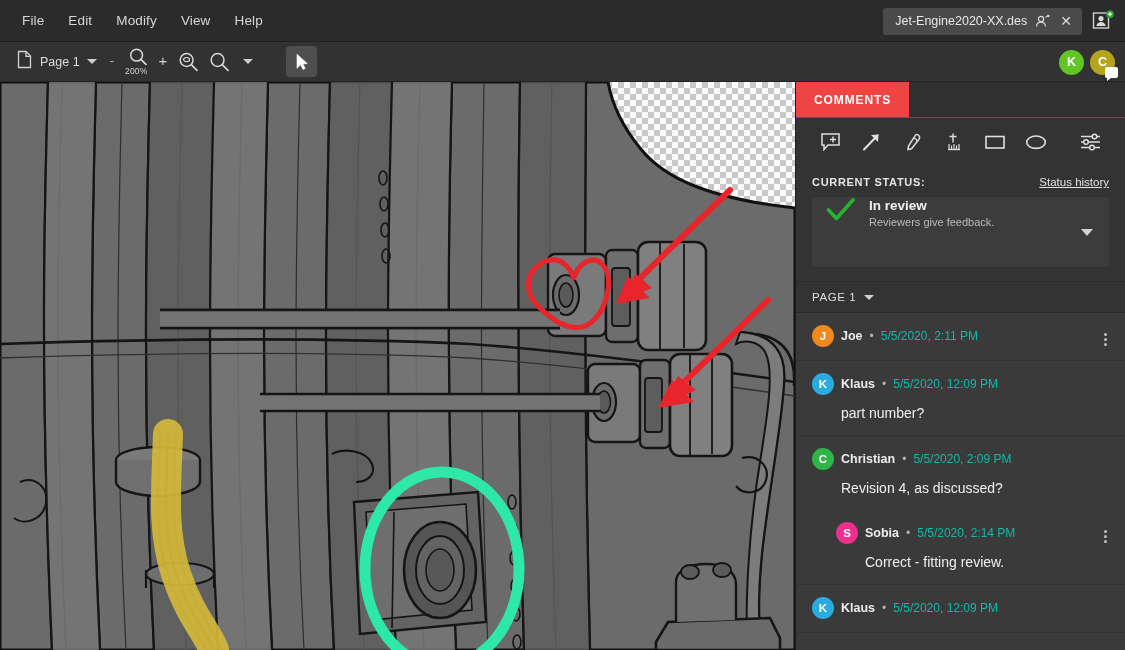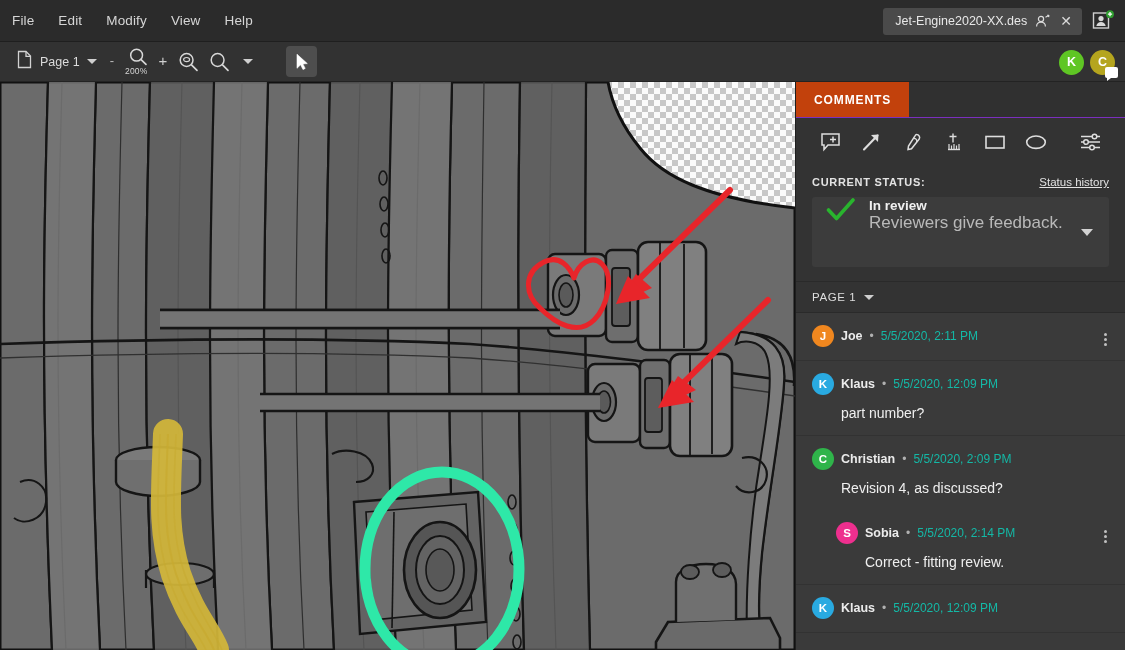--- a/index.html
+++ b/index.html
@@ -10,21 +10,21 @@
     -webkit-font-smoothing:antialiased;
   }
   #app{ position:relative; width:1125px; height:650px; background:#2b2b2b; }
 
   
   .menubar{
     position:absolute; left:0; top:0; width:1125px; height:42px;
     background:#2b2b2b; border-bottom:1px solid #1f1f1f;
     display:flex; align-items:center;
   }
-  .menu-items{ display:flex; align-items:center; }
+  .menu-items{ display:flex; align-items:center; padding-left:10px; }
   .menu-item{
     color:#d6d6d6; font-size:13.5px; padding:5px 12px; cursor:default;
     letter-spacing:.15px; white-space:nowrap;
   }
 
   .menubar-right{
     position:absolute; right:0; top:0; height:42px;
     display:flex; align-items:center; padding-right:8px; gap:7px;
   }
   .doc-tab{
@@ -98,21 +98,21 @@
 
   
   .panel{
     position:absolute; left:795px; top:82px; width:330px; height:568px;
     background:#333333; border-left:1px solid #1e1e1e;
     display:flex; flex-direction:column;
   }
   .panel-tabs{ height:36px; display:flex; align-items:stretch; background:#303030;
                border-bottom:1px solid #7b2fbe; }
   .tab-comments{
-    background:#c2410c; color:#ffffff; font-size:12px; font-weight:bold;
+    background:#ef4444; color:#ffffff; font-size:12px; font-weight:bold;
     letter-spacing:.9px; display:flex; align-items:center; padding:0 18px; cursor:pointer;
   }
   .anno-tools{
     height:48px; display:flex; align-items:center; padding:0 14px; gap:0;
     background:#333333; position:relative;
   }
   .anno-btn{
     width:41px; height:34px; display:flex; align-items:center; justify-content:center;
     cursor:pointer; border-radius:3px;
   }
@@ -121,21 +121,21 @@
   .status-block{ padding:6px 16px 14px 16px; background:#333333; }
   .status-row{ display:flex; align-items:center; justify-content:space-between; padding:4px 0 9px 0;}
   .status-label{ color:#e3e3e3; font-size:11px; font-weight:bold; letter-spacing:.7px; }
   .status-history{ color:#e3e3e3; font-size:11.5px; text-decoration:underline; cursor:pointer; }
   .status-card{
     background:#3c3c3c; border-radius:3px; height:70px;
     display:flex; align-items:flex-start; padding:0 14px; position:relative; cursor:pointer;
   }
   .check-ic{ width:30px; height:26px; flex:0 0 auto; margin-right:13px; }
   .status-title{ color:#f0f0f0; font-size:13.5px; font-weight:bold; line-height:17px;}
-  .status-sub{ color:#b9b9b9; font-size:17px; line-height:17px; }
+  .status-sub{ color:#b9b9b9; font-size:11px; line-height:17px; }
   .status-caret{ position:absolute; right:16px; top:50%; margin-top:-3px;
     width:0;height:0; border-left:6px solid transparent; border-right:6px solid transparent;
     border-top:7px solid #d2d2d2; }
 
   .page-row{
     height:32px; display:flex; align-items:center; gap:8px; padding:0 16px;
     background:#333333; border-top:1px solid #2a2a2a; border-bottom:1px solid #2a2a2a;
     cursor:pointer;
   }
   .page-row-label{ color:#dedede; font-size:11.5px; letter-spacing:.6px; }

